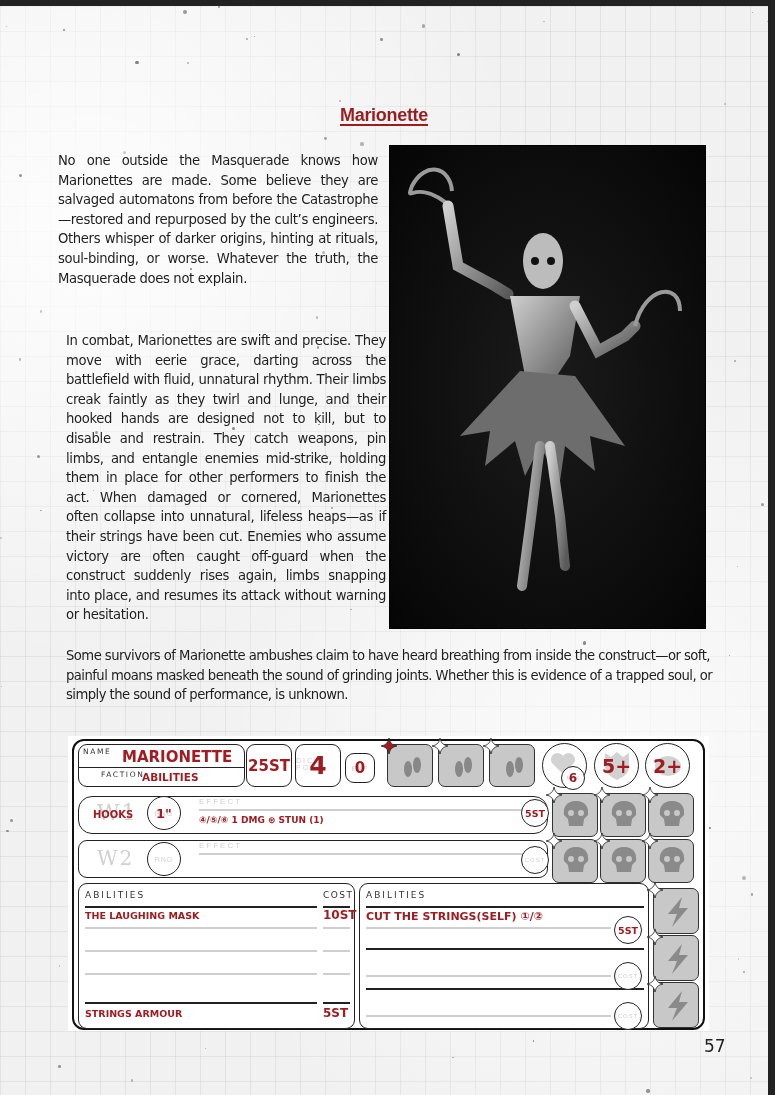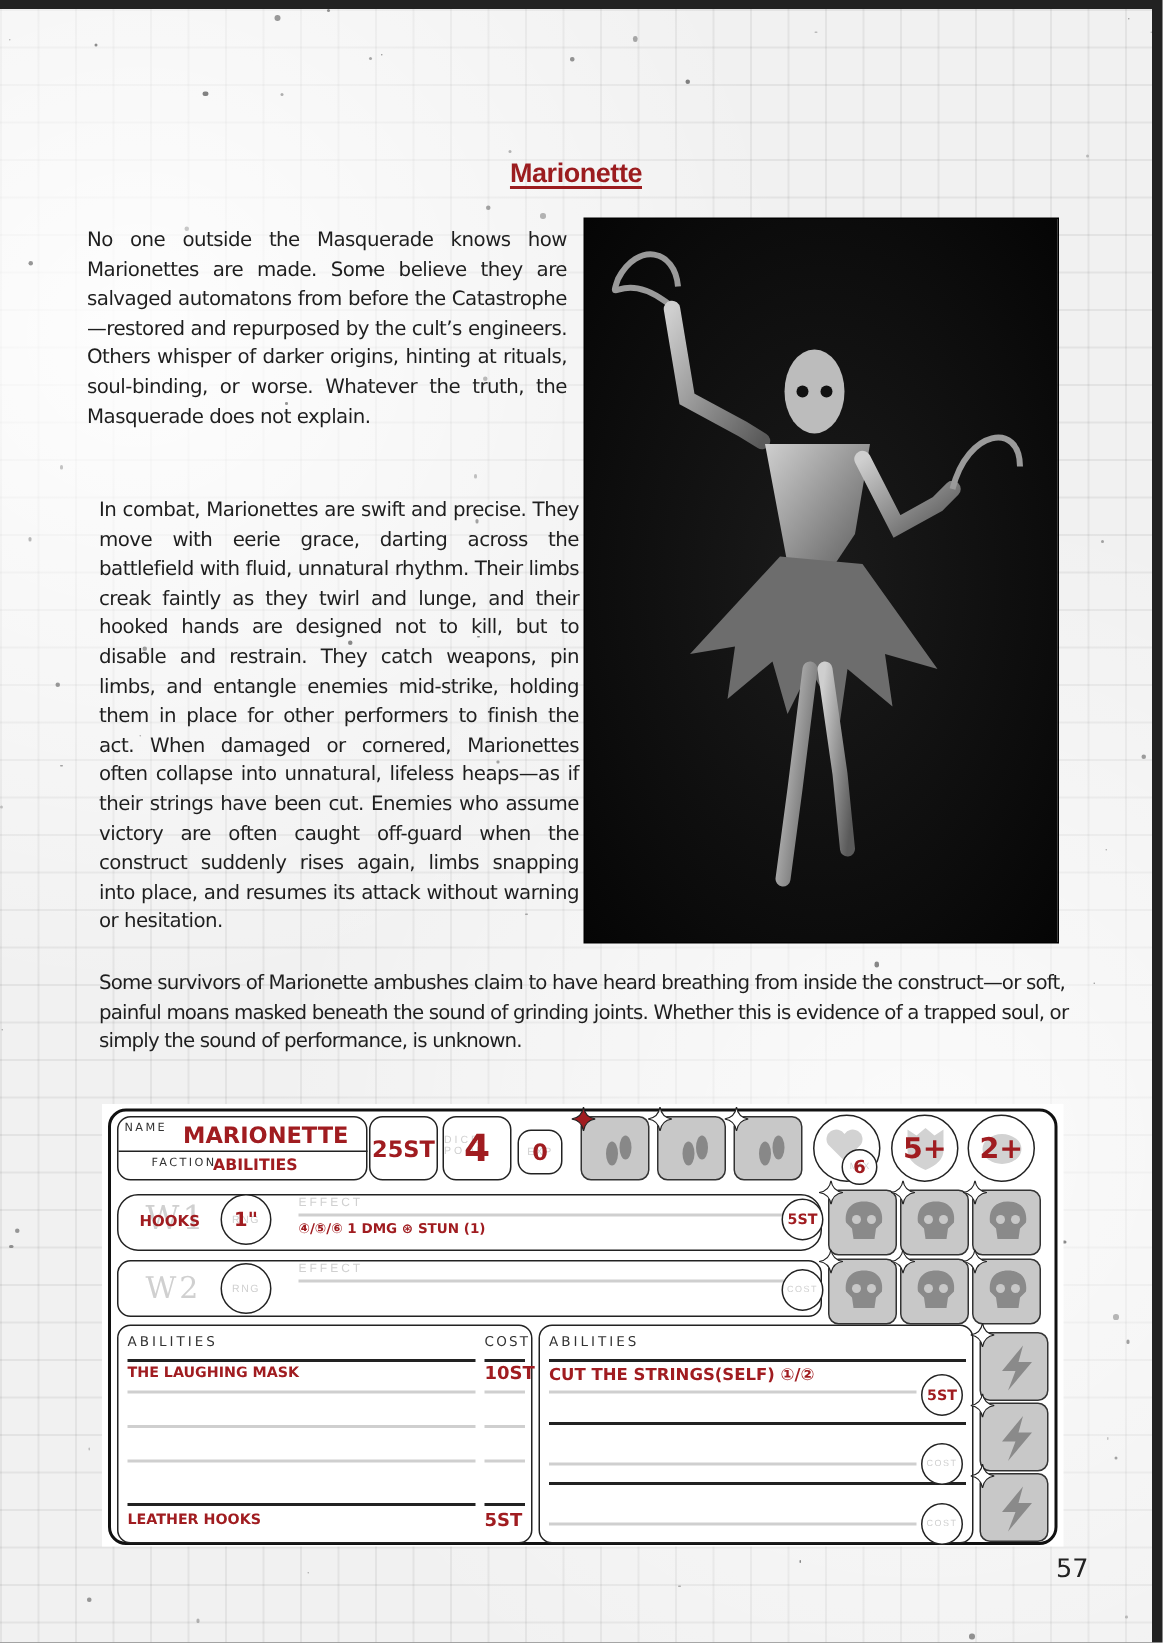--- a/index.html
+++ b/index.html
@@ -375,21 +375,21 @@
           <div class="gline" style="left: 6px; top: 66px; width: 232px;"></div>
           <div class="gline" style="left: 244px; top: 66px; width: 27px;"></div>
           <span class="redb" style="position: absolute; left: 6px; top: 72px; font-size: 9.5px;"></span>
           <span class="redb" style="position: absolute; left: 244px; top: 70px; font-size: 12px;"></span>
           <div class="gline" style="left: 6px; top: 89px; width: 232px;"></div>
           <div class="gline" style="left: 244px; top: 89px; width: 27px;"></div>
           <span class="redb" style="position: absolute; left: 6px; top: 95px; font-size: 9.5px;"></span>
           <span class="redb" style="position: absolute; left: 244px; top: 93px; font-size: 12px;"></span>
           <div class="hline" style="left: 6px; top: 118px; width: 232px;"></div>
           <div class="hline" style="left: 244px; top: 118px; width: 27px;"></div>
-          <span class="redb" style="position: absolute; left: 6px; top: 124px; font-size: 9.5px;">LEATHER HOOKS</span>
+          <span class="redb" style="position: absolute; left: 6px; top: 124px; font-size: 9.5px;">STRINGS ARMOUR</span>
           <span class="redb" style="position: absolute; left: 244px; top: 122px; font-size: 12px;">5ST</span>
         </div>
     </div>
 
     <div class="box" style="left:291px; top:147px; width:290px; height:146px;">
       <span class="lbl-small" style="left:6px; top:6px; font-size:9px; letter-spacing:2px;">ABILITIES</span>
       <div class="hline" style="left:6px; top:22px; width:278px;"></div>
       <div id="ability-rows">
           <span class="redb" style="position: absolute; left: 6px; top: 26px; font-size: 11px;">CUT THE STRINGS(SELF) ①/②</span>
           <div class="gline" style="left: 6px; top: 43px; width: 245px;"></div>

